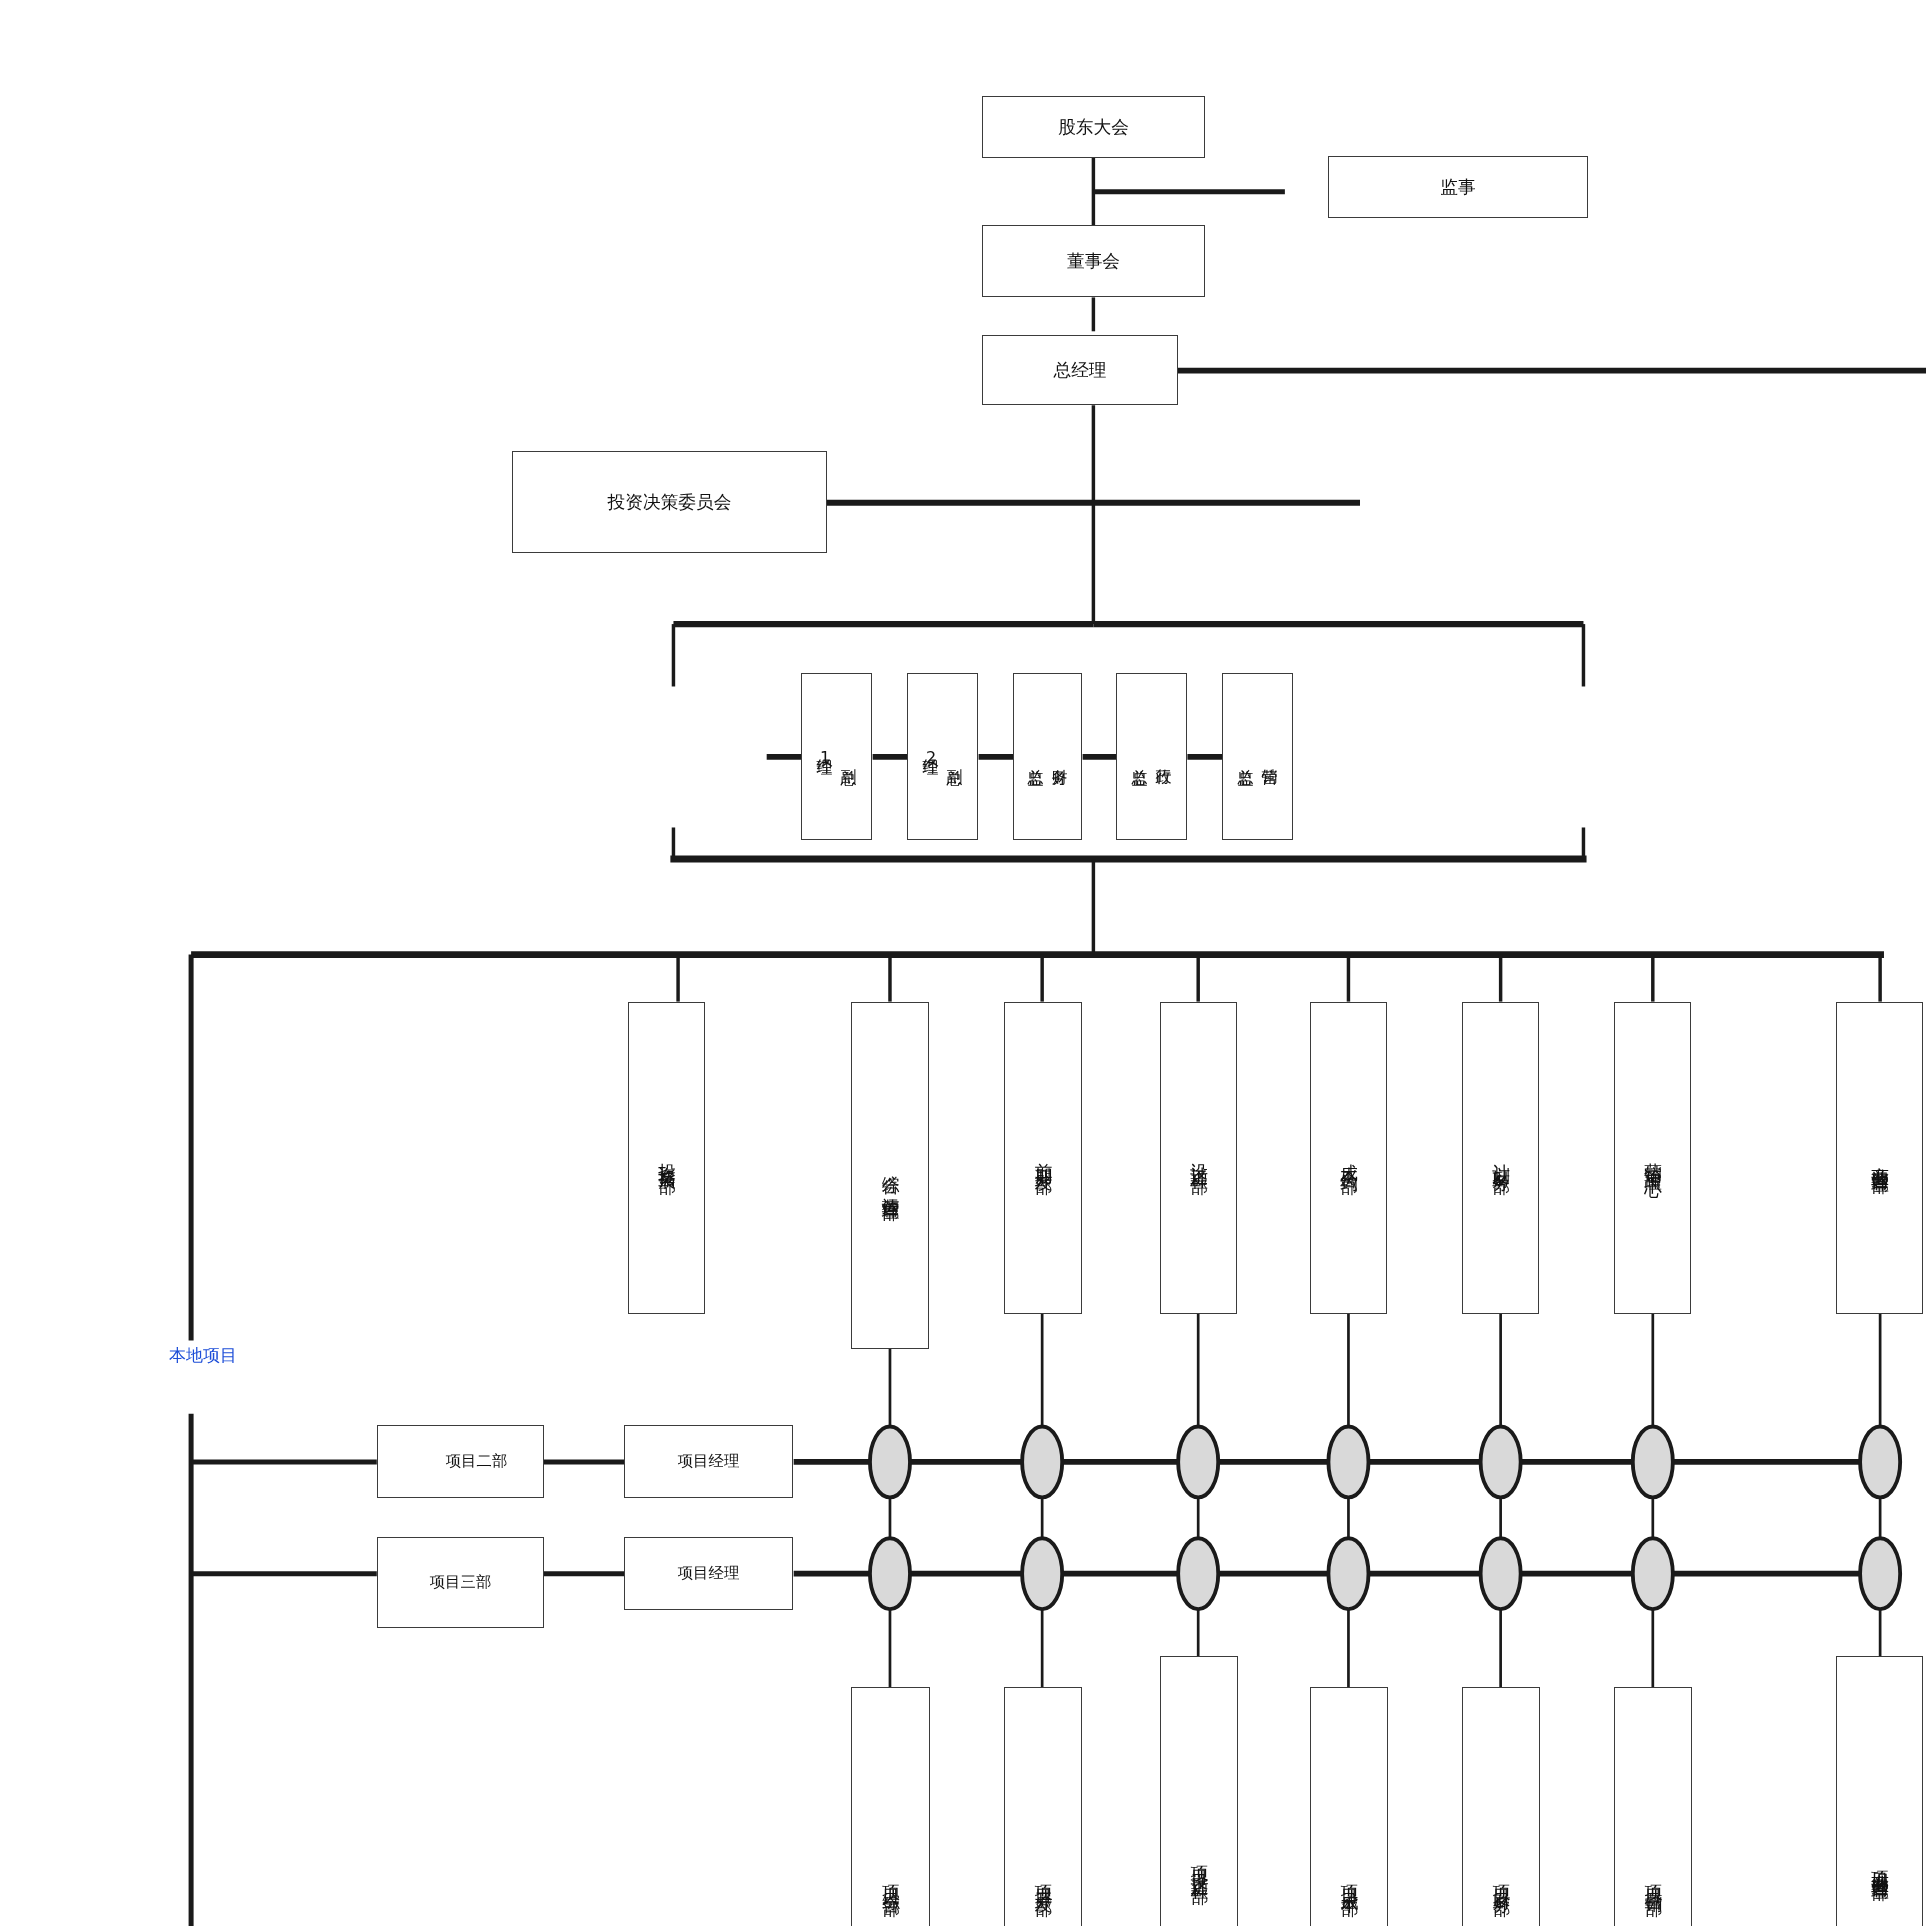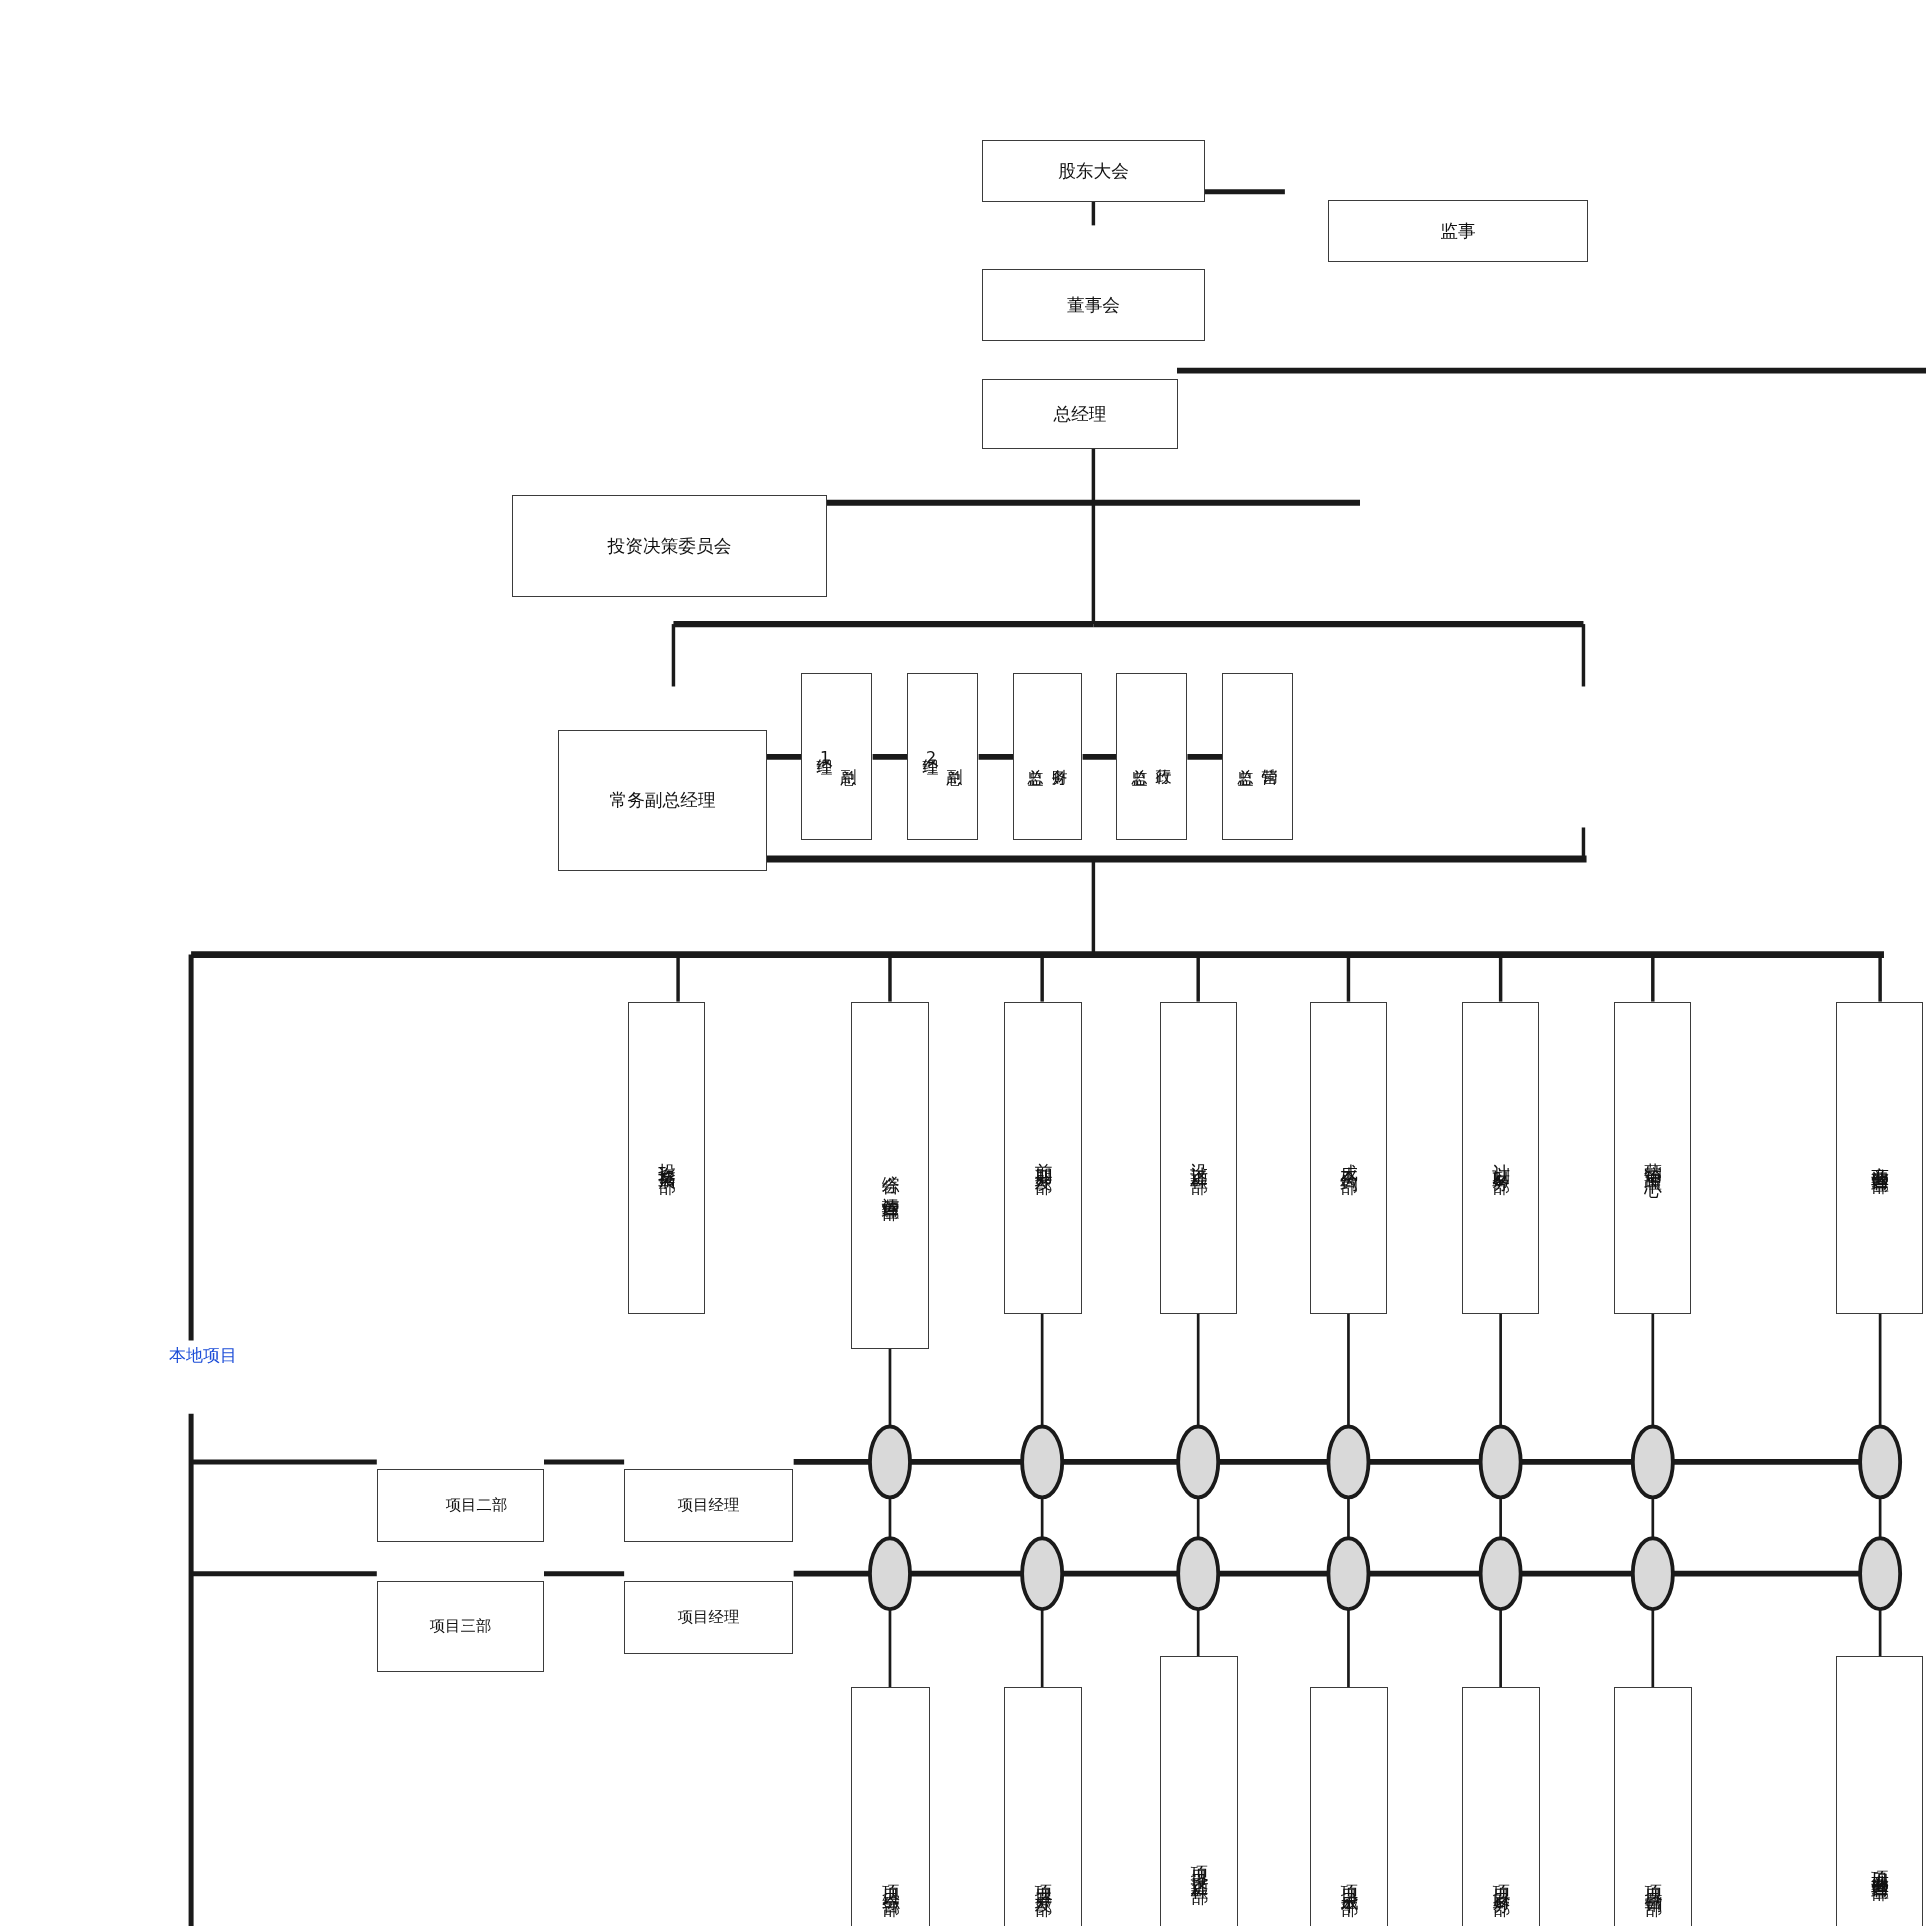--- a/index.html
+++ b/index.html
@@ -4,21 +4,21 @@
 <title>组织架构图</title>
 <style>
   html,body{margin:0;padding:0;background:#ffffff;}
   body{font-family:"DejaVu Sans","Liberation Sans",sans-serif;}
   #root{position:relative;width:2757px;height:2593px;background:#ffffff;overflow:hidden;}
   svg.layer{position:absolute;left:0;top:0;width:2757px;height:2593px;}
 
   .node{position:absolute;box-sizing:border-box;border:1.9px solid #3b3b3b;background:#ffffff;
         display:flex;align-items:center;justify-content:center;color:#111111;text-align:center;}
   .node .txt{display:block;line-height:1.30;}
-  .h-node{font-size:17.7px;margin-top:44px;}
+  .h-node{font-size:17.7px;}
   .h-node.small{font-size:15.4px;}
   .v-node{writing-mode:vertical-rl;text-orientation:upright;letter-spacing:3.5px;font-size:17.7px;}
   .v-node.tight{letter-spacing:1.5px;}
   .v-node.exec{font-size:16px;letter-spacing:0.8px;line-height:1.5;}
 
   .plainlabel{position:absolute;font-size:17px;color:#1d4ed8;white-space:nowrap;}
 </style>
 </head>
 <body>
 
@@ -143,23 +143,20 @@
 
   <div class="node h-node" style="left:982px;top:335px;width:196px;height:70px;">
     <span class="txt">总经理</span>
   </div>
 
   <div class="node h-node" style="left:512px;top:451px;width:315px;height:102px;">
     <span class="txt">投资决策委员会</span>
   </div>
 
 
-  <div class="node h-node" style="left:558px;top:686px;width:209px;height:141px;">
-    <span class="txt">常务副总经理</span>
-  </div>
 
   <div class="node" style="left:801px;top:673px;width:71px;height:167px;">
     <span class="txt v-node exec">
       <span>副总</span><br>
       <span>经理1</span>
     </span>
   </div>
 
   <div class="node" style="left:907px;top:673px;width:71px;height:167px;">
     <span class="txt v-node exec">

